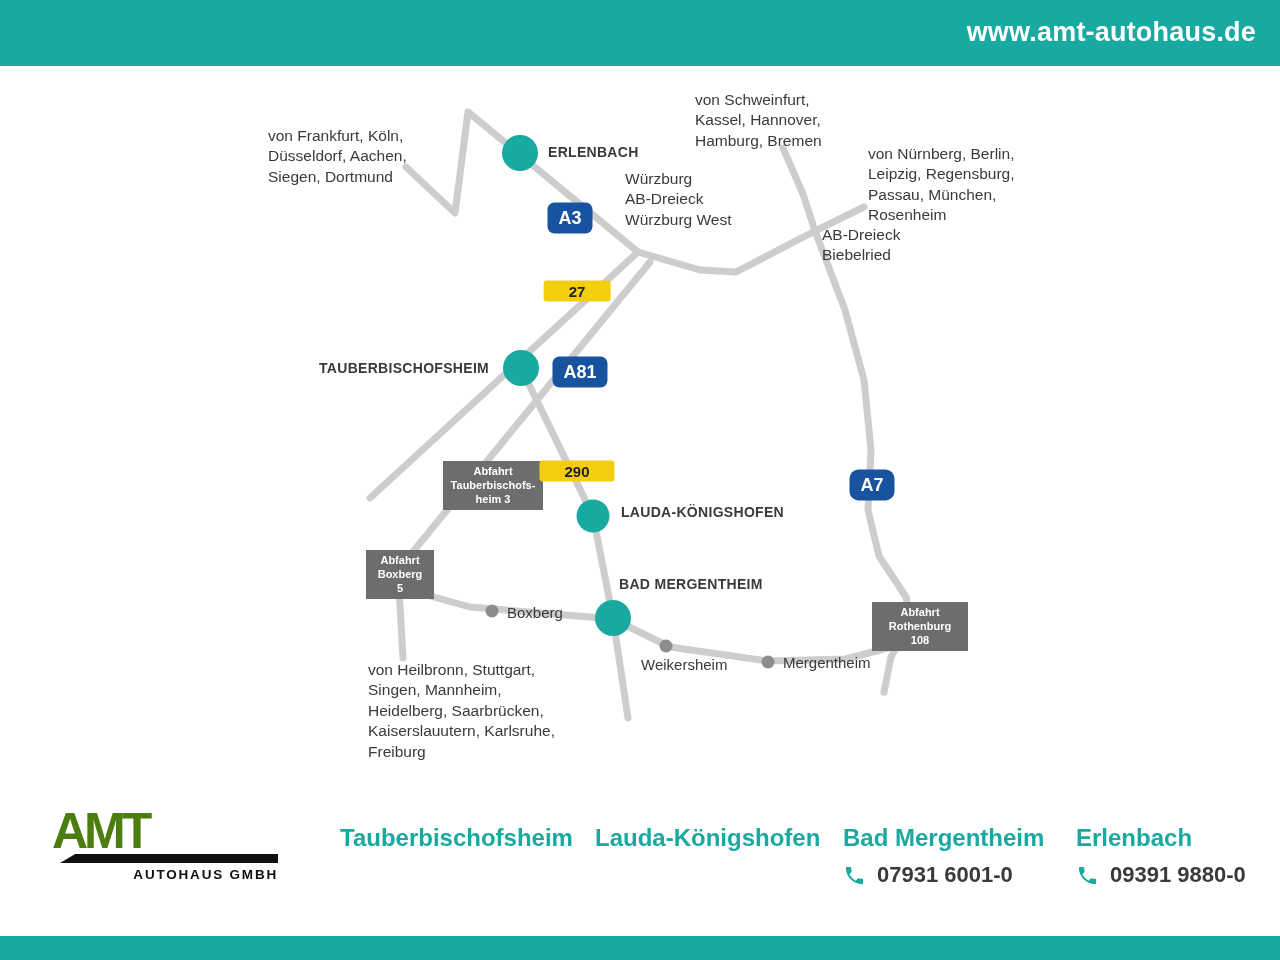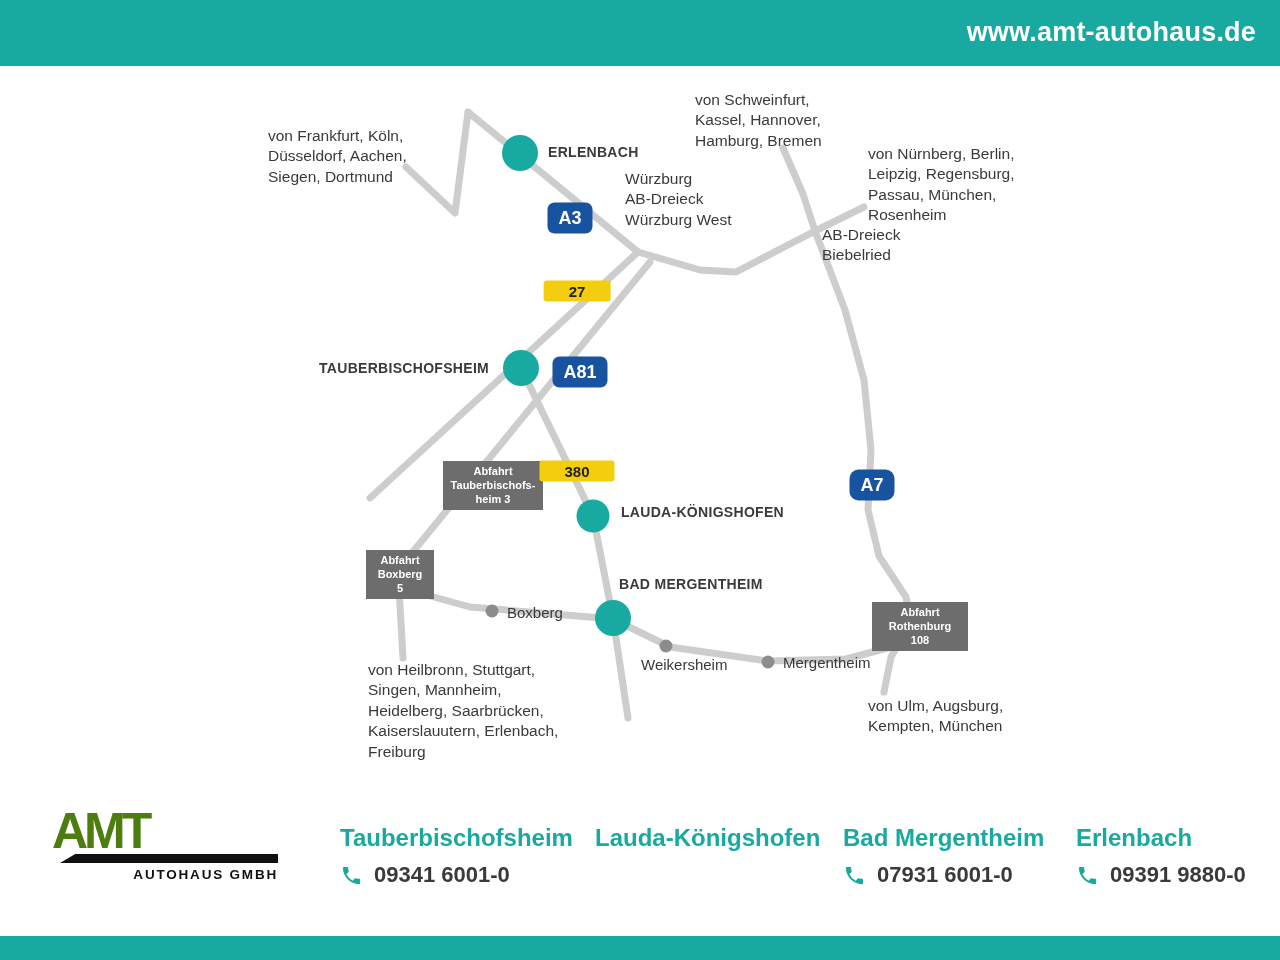--- a/index.html
+++ b/index.html
@@ -78,21 +78,21 @@
   <div class="city-dot" style="left:613px; top:618px;"></div>
 
   <div class="town-dot" style="left:492px; top:611px;"></div>
   <div class="town-dot" style="left:666px; top:646px;"></div>
   <div class="town-dot" style="left:768px; top:662px;"></div>
 
   <div class="badge-blue" style="left:570px; top:218px;">A3</div>
   <div class="badge-blue" style="left:580px; top:372px;">A81</div>
   <div class="badge-blue" style="left:872px; top:485px;border-radius:9px;">A7</div>
   <div class="badge-yellow" style="left:577px; top:291px;">27</div>
-  <div class="badge-yellow" style="left:577px; top:471px;">380</div>
+  <div class="badge-yellow" style="left:577px; top:471px;">290</div>
 
   <div class="city-label" style="left:548px; top:144px;">ERLENBACH</div>
   <div class="city-label" style="left:319px; top:360px;">TAUBERBISCHOFSHEIM</div>
   <div class="city-label" style="left:621px; top:504px;">LAUDA-KÖNIGSHOFEN</div>
   <div class="city-label" style="left:619px; top:576px;">BAD MERGENTHEIM</div>
 
   <div class="town-label" style="left:507px; top:604px;">Boxberg</div>
   <div class="town-label" style="left:641px; top:656px;">Weikersheim</div>
   <div class="town-label" style="left:783px; top:654px;">Mergentheim</div>
 
@@ -108,39 +108,31 @@
   <div class="dir-label" style="left:695px; top:90px;">von Schweinfurt,
 Kassel, Hannover,
 Hamburg, Bremen</div>
   <div class="dir-label" style="left:868px; top:144px;">von Nürnberg, Berlin,
 Leipzig, Regensburg,
 Passau, München,
 Rosenheim</div>
   <div class="dir-label" style="left:368px; top:660px;">von Heilbronn, Stuttgart,
 Singen, Mannheim,
 Heidelberg, Saarbrücken,
-Kaiserslauutern, Erlenbach,
+Kaiserslauutern, Karlsruhe,
 Freiburg</div>
-  <div class="dir-label" style="left:868px; top:696px;">von Ulm, Augsburg,
-Kempten, München</div>
 
   <div class="logo">
     <div class="logo-text">AMT</div>
     <div class="logo-bar"></div>
     <div class="logo-sub">AUTOHAUS GMBH</div>
   </div>
 
   <div class="loc" style="left:340px;">
     <div class="loc-name">Tauberbischofsheim</div>
-    <div class="loc-phone">
-      <svg viewBox="0 0 24 24" width="23" height="23" fill="#18a9a1">
-          <path d="M6.62 10.79a15.05 15.05 0 006.59 6.59l2.2-2.2a1 1 0 011.02-.24c1.12.37 2.33.57 3.57.57a1 1 0 011 1V20a1 1 0 01-1 1C10.61 21 3 13.39 3 4a1 1 0 011-1h3.5a1 1 0 011 1c0 1.25.2 2.45.57 3.57a1 1 0 01-.25 1.02l-2.2 2.2z"></path>
-        </svg>
-      <span class="loc-number">09341 6001-0</span>
-    </div>
   </div>
 
   <div class="loc" style="left:595px;">
     <div class="loc-name">Lauda-Königshofen</div>
   </div>
 
   <div class="loc" style="left:843px;">
     <div class="loc-name">Bad Mergentheim</div>
     <div class="loc-phone">
       <svg viewBox="0 0 24 24" width="23" height="23" fill="#18a9a1">

